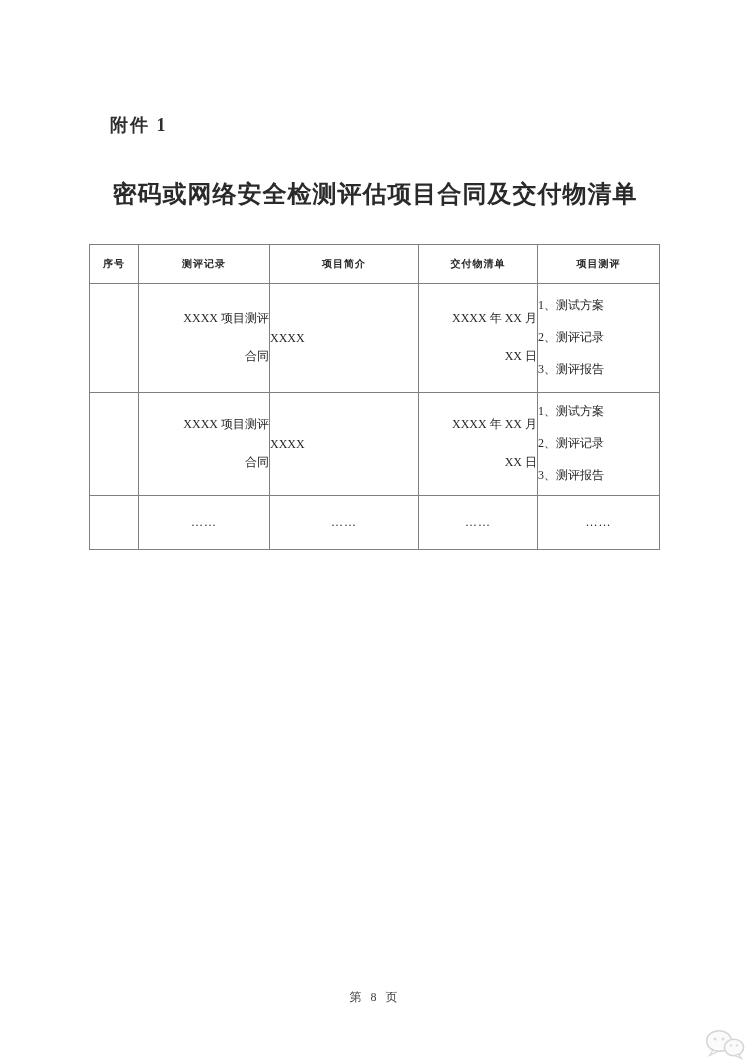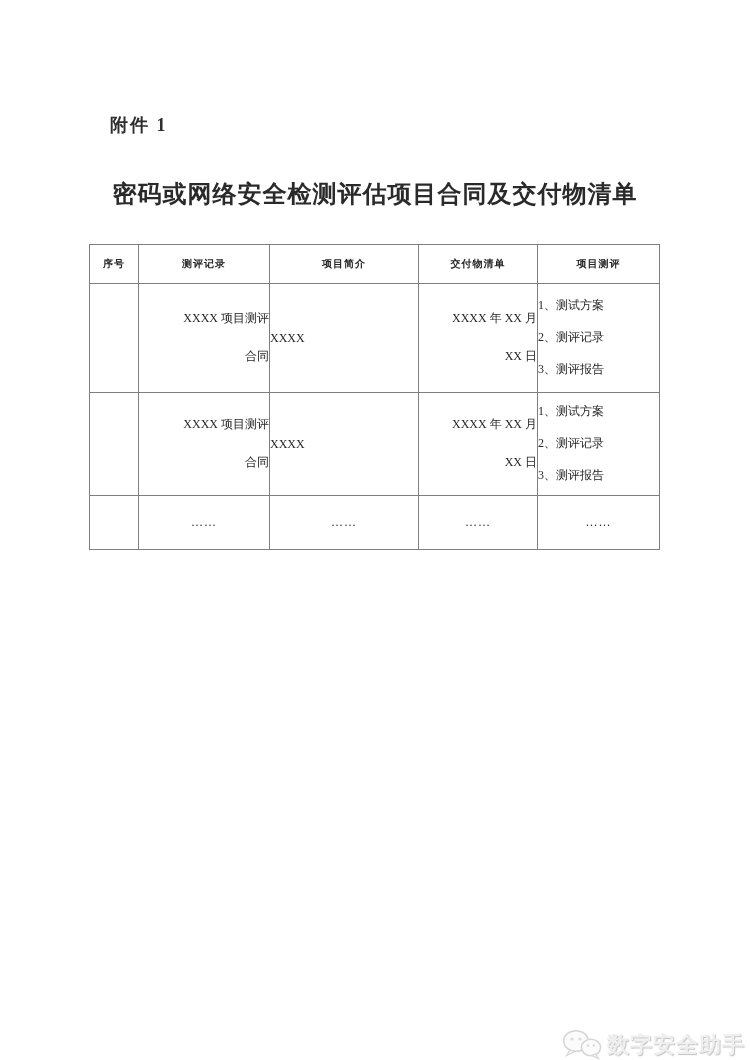--- a/index.html
+++ b/index.html
@@ -154,28 +154,28 @@
       <tr class="row-ellipsis">
         <td></td>
         <td>……</td>
         <td>……</td>
         <td>……</td>
         <td>……</td>
       </tr>
     </tbody>
   </table>
 
+  <div class="footer">第 8 页</div>
 
   <div class="watermark">
     <svg width="40" height="33" viewBox="0 0 40 33">
       <ellipse cx="14" cy="13" rx="12.3" ry="10.3" fill="#fbfbfb" stroke="#d6d6d6" stroke-width="1.6"></ellipse>
       <path d="M 8 22 L 4.5 27.5 L 12.5 23.5 Z" fill="#fbfbfb" stroke="#d6d6d6" stroke-width="1.2"></path>
       <ellipse cx="29" cy="19.5" rx="9.6" ry="8.2" fill="#fbfbfb" stroke="#d6d6d6" stroke-width="1.6"></ellipse>
       <path d="M 33.5 26 L 36.5 30.5 L 30 27.5 Z" fill="#fbfbfb" stroke="#d6d6d6" stroke-width="1.2"></path>
       <circle cx="10" cy="11" r="1.6" fill="#dcdcdc"></circle>
       <circle cx="18" cy="11" r="1.6" fill="#dcdcdc"></circle>
       <circle cx="26" cy="17.5" r="1.3" fill="#dcdcdc"></circle>
       <circle cx="32" cy="17.5" r="1.3" fill="#dcdcdc"></circle>
     </svg>
-    <span class="watermark-text">数字安全助手</span>
   </div>
 
 </div>
 
 </body></html>

